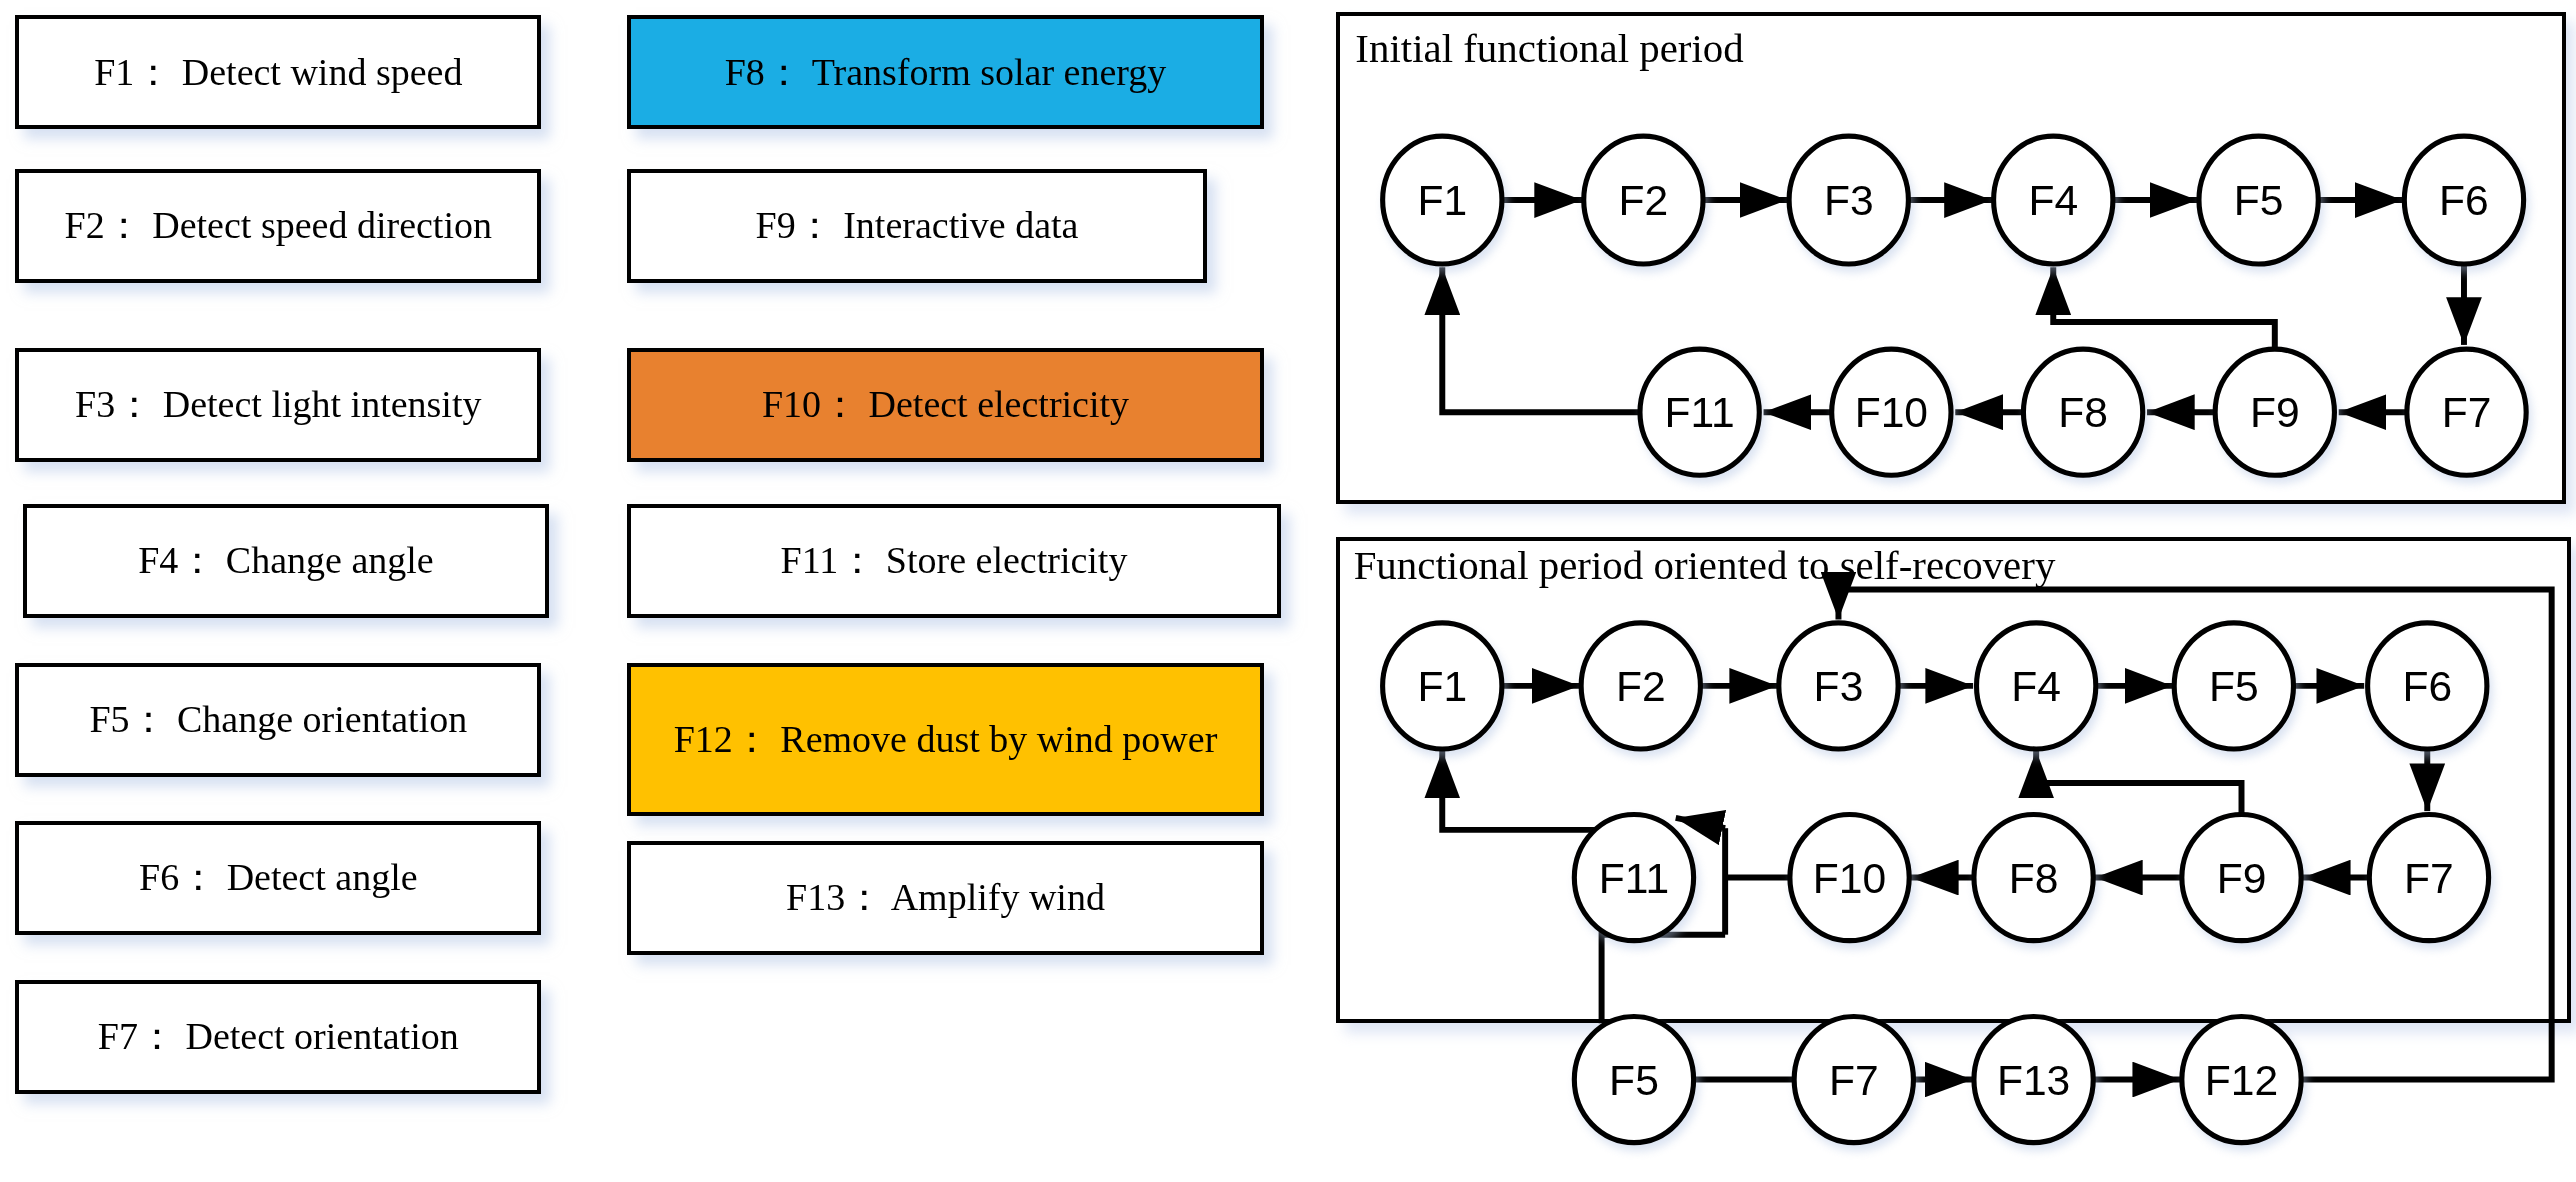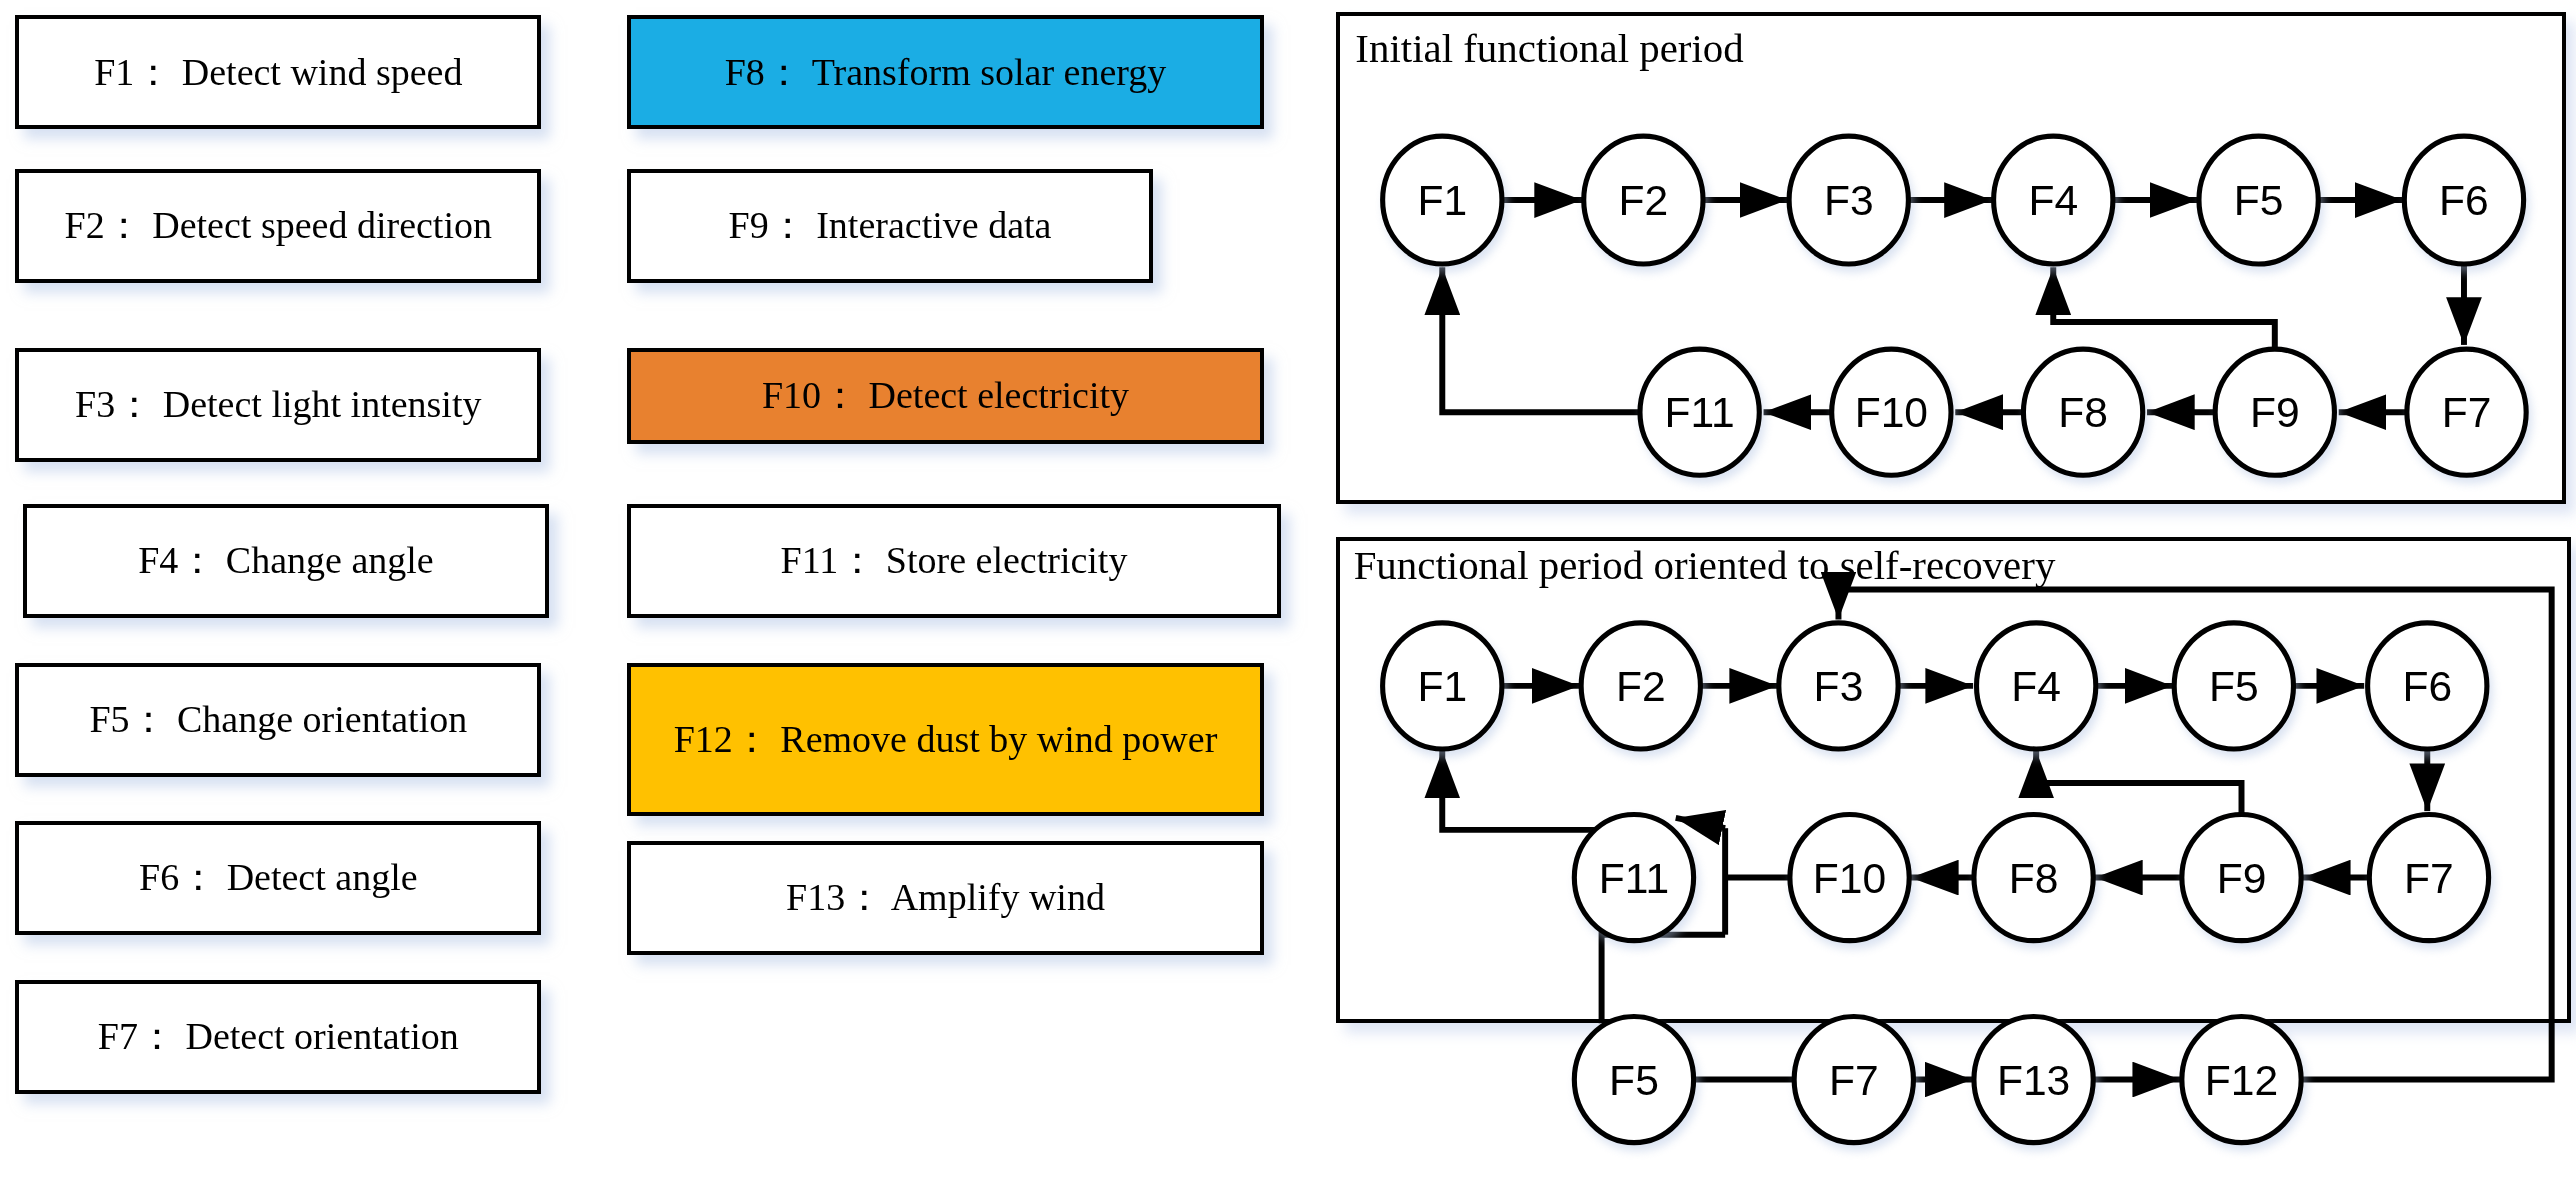--- a/index.html
+++ b/index.html
@@ -58,24 +58,24 @@
     </div>
     <div class="fbox" style="left:15.3px;top:980px;width:526px;height:114px">
       <span>F7： Detect orientation</span>
     </div>
   </div>
 
   <div>
     <div class="fbox" style="left: 627px; top: 15.3px; width: 637px; height: 114px; background-color: rgb(27, 173, 228);">
       <span>F8： Transform solar energy</span>
     </div>
-    <div class="fbox" style="left:627px;top:169px;width:526px;height:114px">
+    <div class="fbox" style="left:627px;top:169px;width:580px;height:114px">
       <span>F9： Interactive data</span>
     </div>
-    <div class="fbox" style="left: 627px; top: 348px; width: 637px; height: 96px; background-color: rgb(232, 129, 47);">
+    <div class="fbox" style="left: 627px; top: 348px; width: 637px; height: 114px; background-color: rgb(232, 129, 47);">
       <span>F10： Detect electricity</span>
     </div>
     <div class="fbox" style="left:627px;top:504px;width:654px;height:114px">
       <span>F11： Store electricity</span>
     </div>
     <div class="fbox" style="left: 627px; top: 663px; width: 637px; height: 153px; background-color: rgb(255, 193, 0);">
       <span>F12： Remove dust by wind power</span>
     </div>
     <div class="fbox" style="left:627px;top:841px;width:637px;height:114px">
       <span>F13： Amplify wind</span>

